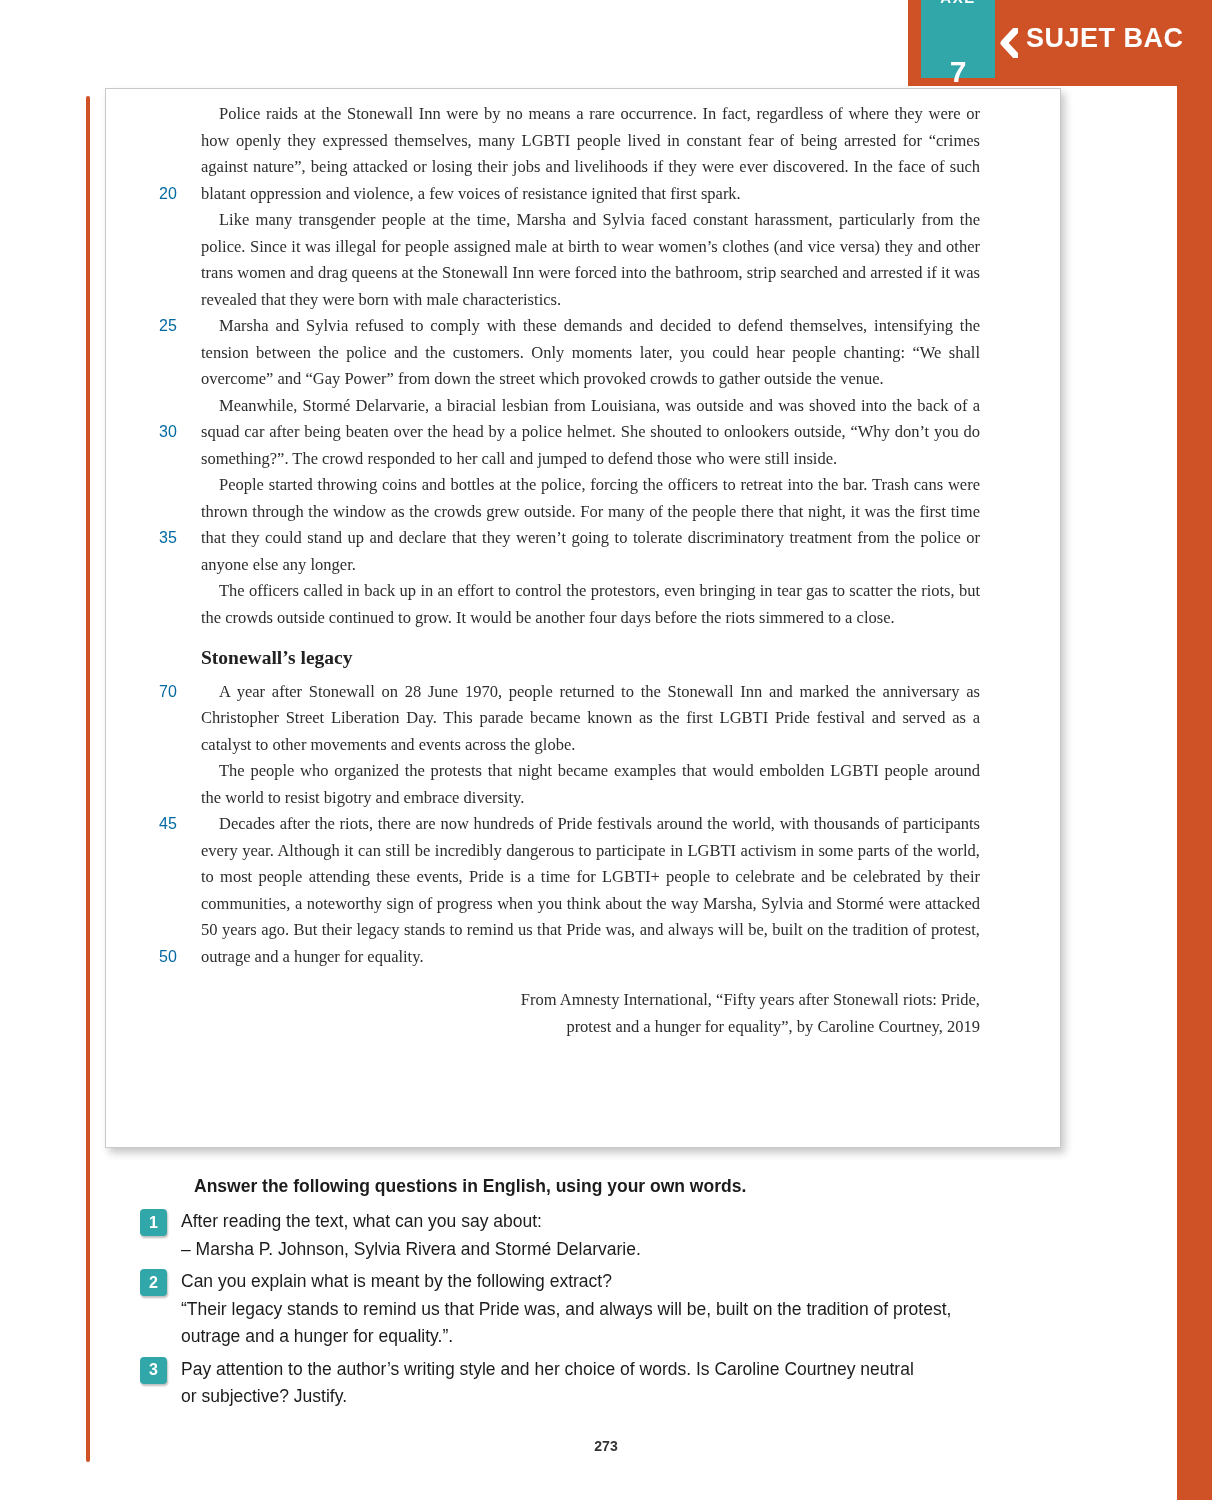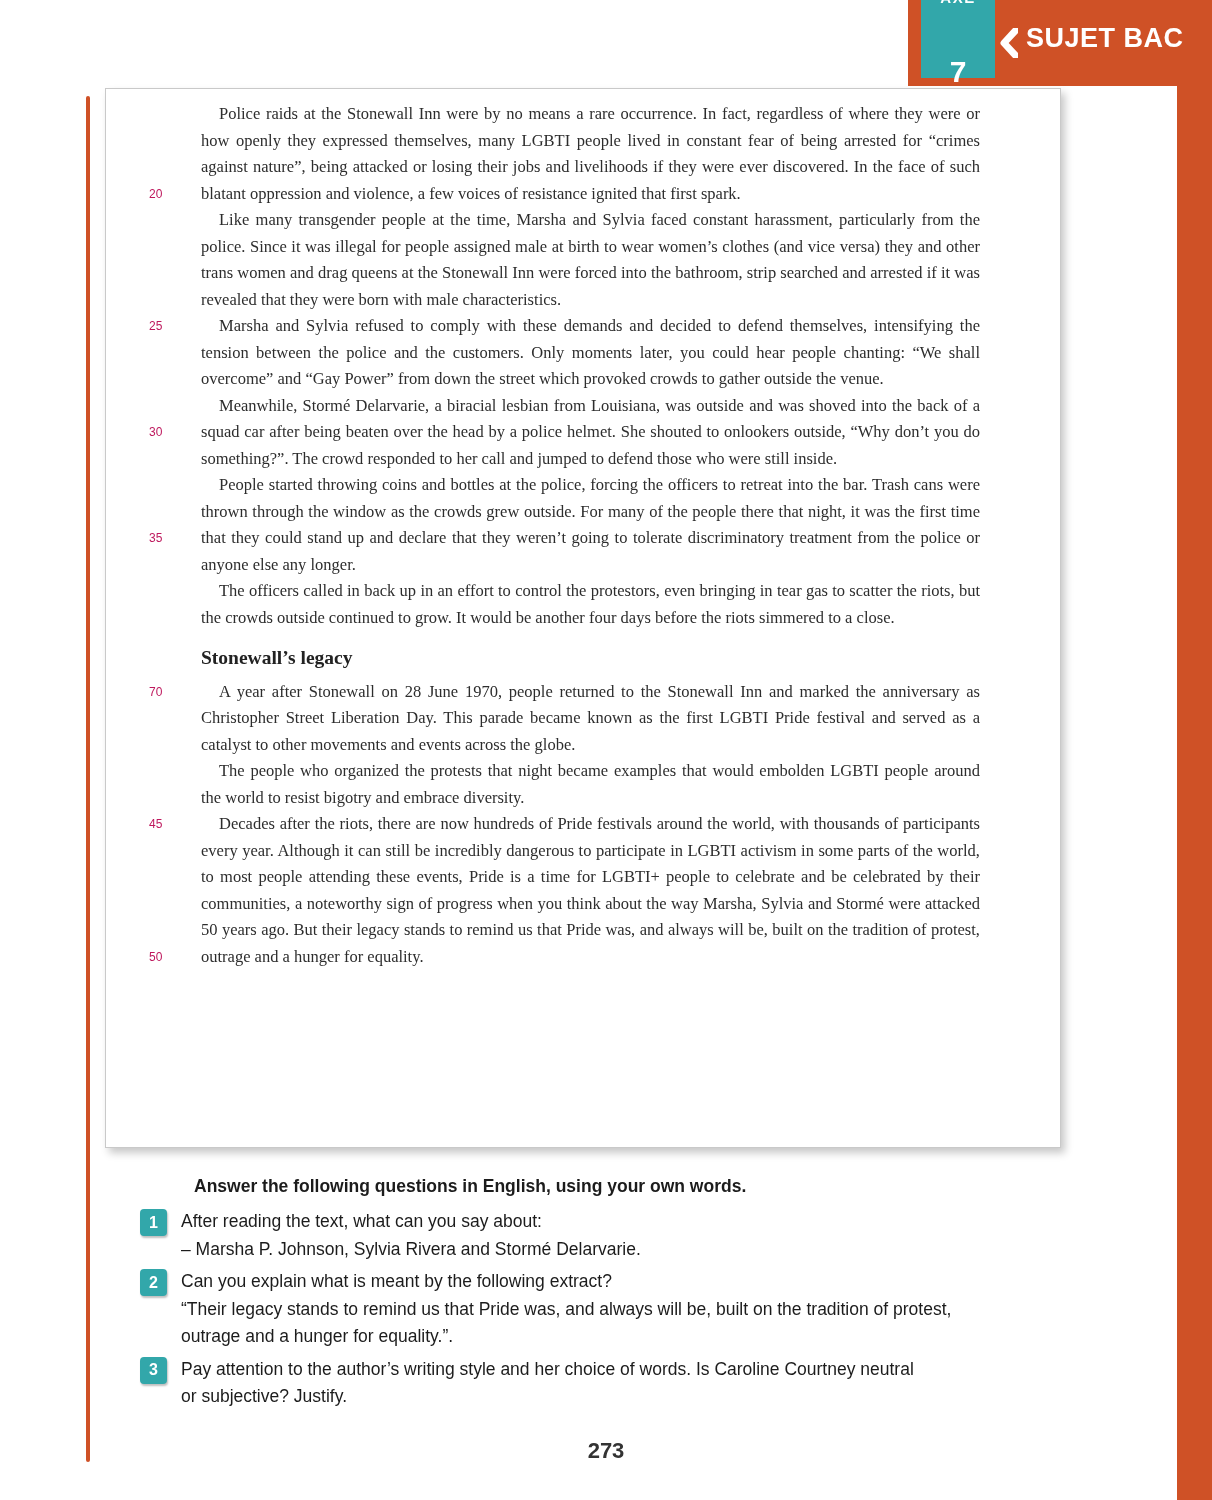--- a/index.html
+++ b/index.html
@@ -21,38 +21,38 @@
   
   .left-rule { position:absolute; left:86px; top:96px; width:4px; height:1366px; background:var(--orange,#cf5126); border-radius:2px; }
 
   
   .doc { position:absolute; left:105px; top:88px; width:956px; min-height:1060px; background:#fff;
          border:1px solid #c9c9c9; box-shadow:4px 5px 8px rgba(0,0,0,0.22);
          padding:12px 80px 26px 95px; }
   .doc-body { position:relative; font-family:"Liberation Serif", serif; font-size:16.5px; line-height:26.5px;
               color:#2d2d2d; text-align:justify; }
   .para { position:relative; text-indent:18px; }
-  .lineno { position:absolute; left:-52px; width:38px; text-align:left; font-family:"Liberation Sans", sans-serif;
-            font-size:12px; color:#be185d; text-indent:0; line-height:26.5px; }
+  .lineno { position:absolute; left:-52px; width:38px; text-align:center; font-family:"Liberation Sans", sans-serif;
+            font-size:16px; color:#0369a1; text-indent:0; line-height:26.5px; }
   .doc-heading { font-family:"Liberation Serif", serif; font-weight:bold; font-size:19.5px; color:#222;
                  margin:14px 0 7px; text-indent:0; }
   .attribution { font-family:"Liberation Serif", serif; font-size:16.5px; line-height:27px; color:#2d2d2d;
                  text-align:right; margin-top:16px; }
 
   
   .questions { position:absolute; left:140px; top:1176px; width:905px; color:#1c1c1c; font-size:17.5px; }
   .q-intro { font-weight:bold; margin-left:54px; margin-bottom:12px; font-size:17.5px; line-height:20px; }
   .q-row { display:flex; margin-bottom:5px; }
   .q-badge { flex:0 0 27px; width:27px; height:27px; background:var(--teal,#32a7aa); color:#fff;
              font-weight:bold; font-size:16px; display:flex; align-items:center; justify-content:center;
              border-radius:4px; margin-top:1px; box-shadow:1px 2px 2px rgba(0,0,0,0.25); }
   .q-content { margin-left:14px; line-height:27.5px; }
 
   .page-number { position:absolute; left:0; top:1438px; width:1212px; text-align:center;
-                 font-weight:bold; font-size:22px; color:#333; }
+                 font-weight:bold; font-size:14px; color:#333; }
 </style>
 </head>
 <body>
 
 <div class="page">
 
   <div class="right-stripe"></div>
 
   <div class="header-band">
     <div class="axe-box">
@@ -73,20 +73,24 @@
         <div class="para"><span>Like many transgender people at the time, Marsha and Sylvia faced constant harassment, particularly from the police. Since it was illegal for people assigned male at birth to wear women’s clothes (and vice versa) they and other trans women and drag queens at the Stonewall Inn were forced into the bathroom, strip searched and arrested if it was revealed that they were born with male characteristics.</span></div>
         <div class="para"><span class="lineno" style="top: 0px;">25</span><span>Marsha and Sylvia refused to comply with these demands and decided to defend themselves, intensifying the tension between the police and the customers. Only moments later, you could hear people chanting: “We shall overcome” and “Gay Power” from down the street which provoked crowds to gather outside the venue.</span></div>
         <div class="para"><span class="lineno" style="top: 26.5px;">30</span><span>Meanwhile, Stormé Delarvarie, a biracial lesbian from Louisiana, was outside and was shoved into the back of a squad car after being beaten over the head by a police helmet. She shouted to onlookers outside, “Why don’t you do something?”. The crowd responded to her call and jumped to defend those who were still inside.</span></div>
         <div class="para"><span class="lineno" style="top: 53px;">35</span><span>People started throwing coins and bottles at the police, forcing the officers to retreat into the bar. Trash cans were thrown through the window as the crowds grew outside. For many of the people there that night, it was the first time that they could stand up and declare that they weren’t going to tolerate discriminatory treatment from the police or anyone else any longer.</span></div>
         <div class="para"><span>The officers called in back up in an effort to control the protestors, even bringing in tear gas to scatter the riots, but the crowds outside continued to grow. It would be another four days before the riots simmered to a close.</span></div>
         <div class="doc-heading">Stonewall’s legacy</div>
         <div class="para"><span class="lineno" style="top: 0px;">70</span><span>A year after Stonewall on 28 June 1970, people returned to the Stonewall Inn and marked the anniversary as Christopher Street Liberation Day. This parade became known as the first LGBTI Pride festival and served as a catalyst to other movements and events across the globe.</span></div>
         <div class="para"><span>The people who organized the protests that night became examples that would embolden LGBTI people around the world to resist bigotry and embrace diversity.</span></div>
         <div class="para"><span class="lineno" style="top: 0px;">45</span><span class="lineno" style="top: 132.5px;">50</span><span>Decades after the riots, there are now hundreds of Pride festivals around the world, with thousands of participants every year. Although it can still be incredibly dangerous to participate in LGBTI activism in some parts of the world, to most people attending these events, Pride is a time for LGBTI+ people to celebrate and be celebrated by their communities, a noteworthy sign of progress when you think about the way Marsha, Sylvia and Stormé were attacked 50 years ago. But their legacy stands to remind us that Pride was, and always will be, built on the tradition of protest, outrage and a hunger for equality.</span></div>
       </div>
+    <div class="attribution">
+      <div>From Amnesty International, “Fifty years after Stonewall riots: Pride,</div>
+      <div>protest and a hunger for equality”, by Caroline Courtney, 2019</div>
+    </div>
   </div>
 
   <div class="questions">
     <div class="q-intro">Answer the following questions in English, using your own words.</div>
     <div id="q-list">
         <div class="q-row">
           <div class="q-badge">1</div>
           <div class="q-content">
             <div>After reading the text, what can you say about:</div>
             <div>– Marsha P. Johnson, Sylvia Rivera and Stormé Delarvarie.</div>

